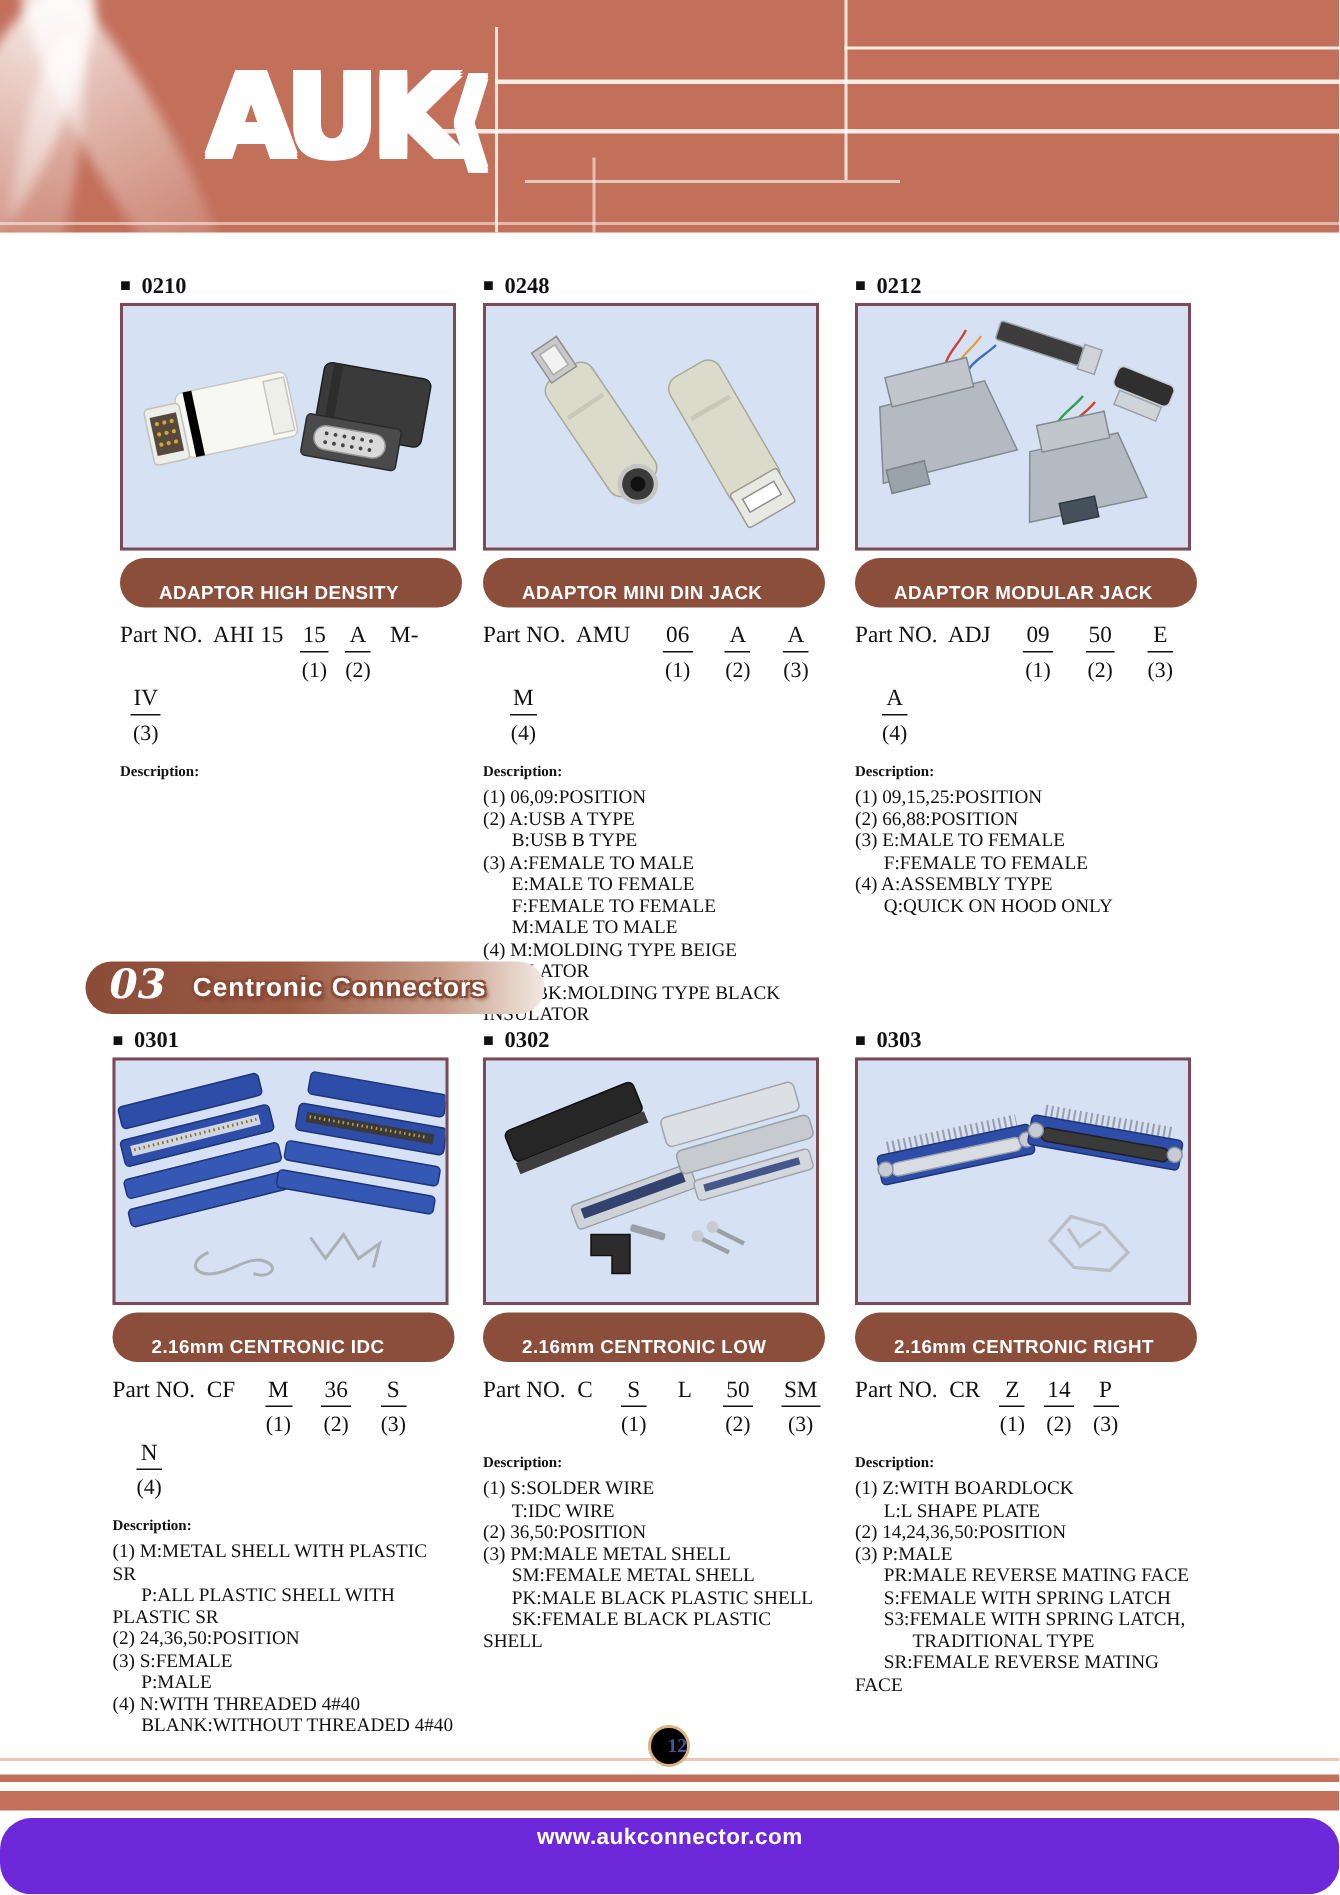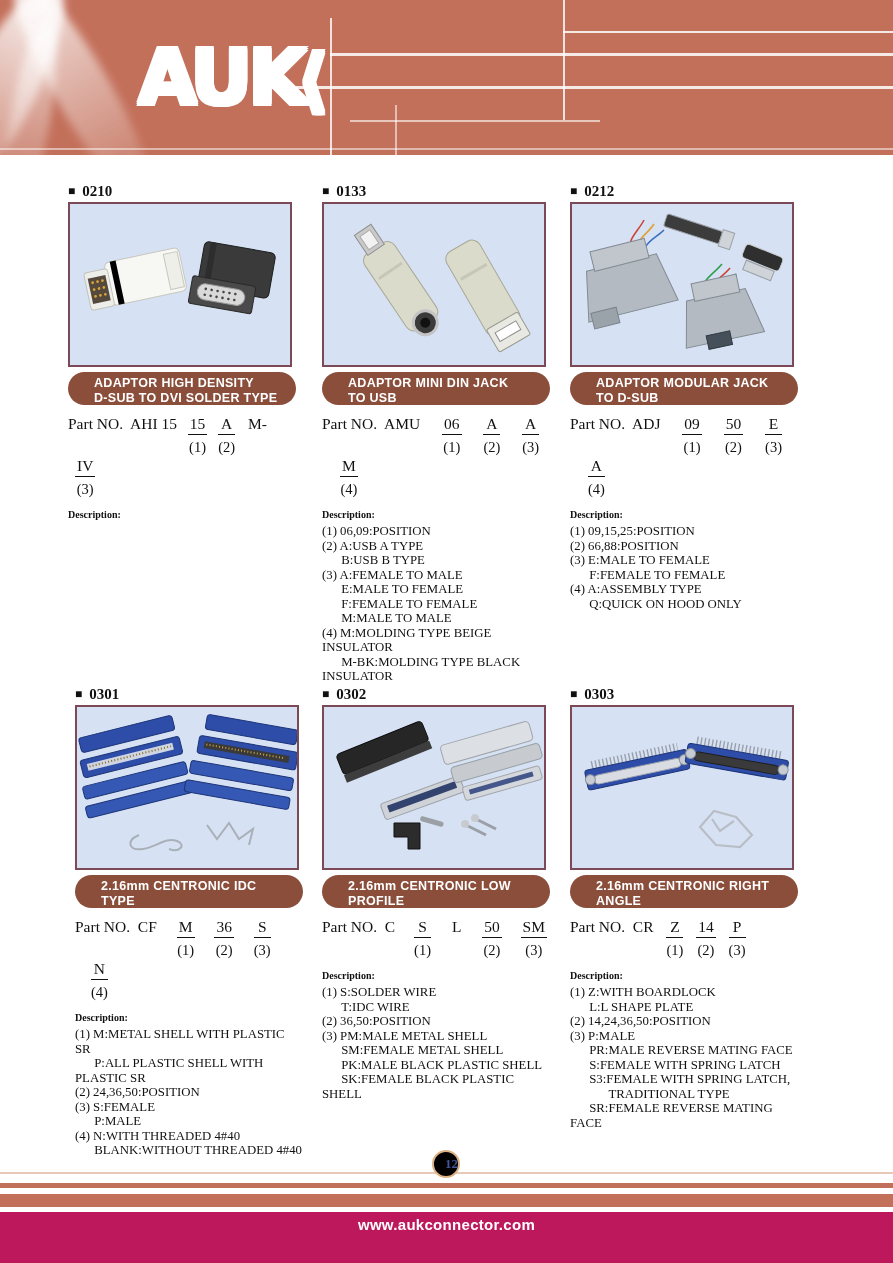--- a/index.html
+++ b/index.html
@@ -28,35 +28,35 @@
         text-shadow:1.5px 1.5px 0 #8a4c38,-1.5px -1.5px 0 #8a4c38,1.5px -1.5px 0 #8a4c38,-1.5px 1.5px 0 #8a4c38,2px 2px 3px rgba(110,55,35,.9);}
 
   
   .card{position:absolute;width:228px;}
   .code{height:16px;font-weight:bold;font-size:15px;font-family:"Liberation Serif",serif;}
   .code .sq{display:inline-block;margin-right:7px;font-size:12px;vertical-align:1px;}
   .frame{margin-top:3px;width:220px;height:161px;border:2px solid #7c4956;background:#d6e2f4;}
   .frame svg{display:block;}
   .banner{margin-top:5px;width:228px;height:33px;box-sizing:border-box;background:#8a4e3b;border-radius:17px;
         color:#fff;font-family:"Liberation Sans",sans-serif;font-weight:800;font-size:12.5px;line-height:14.5px;
-        padding:4px 6px 0 26px;letter-spacing:.3px;}
+        padding:16px 6px 0 26px;letter-spacing:.3px;}
   .partline{margin-top:9px;font-size:15.5px;}
   .part-prefix{display:inline-block;vertical-align:top;line-height:20px;white-space:pre;}
   .partline .col{display:inline-block;vertical-align:top;text-align:center;margin-left:var(--g,14px);}
   .seg{display:block;line-height:20px;padding:0 2px;}
   .seg.u{border-bottom:1.5px solid #111;}
   .mark{display:block;line-height:18px;margin-top:3px;font-size:14.5px;}
   .desc-title{margin-top:11px;font-weight:bold;font-size:10px;}
   .desc{margin-top:4px;font-size:12.8px;line-height:14.5px;white-space:pre-wrap;}
 
   
   .f-thin{position:absolute;left:0;top:1172px;width:893px;height:2px;background:#eac8b8;}
   .f-a{position:absolute;left:0;top:1183px;width:893px;height:5px;background:#c3705b;}
   .f-b{position:absolute;left:0;top:1194px;width:893px;height:13px;background:#c3705b;}
-  .f-band{position:absolute;left:0;top:1212px;width:893px;height:51px;background:#be185d;}
+  .f-band{position:absolute;left:0;top:1212px;width:893px;height:51px;background:#6d28d9;border-radius:21px;}
   .f-url{margin-top:4px;text-align:center;color:#fff;font-family:"Liberation Sans",sans-serif;
         font-weight:bold;font-size:15px;letter-spacing:.3px;}
   .page-badge{position:absolute;left:432px;top:1150px;width:24px;height:24px;border-radius:50%;
         background:#000000;border:2px solid #dcb183;color:#44549e;font-size:13px;font-weight:bold;
         text-align:right;line-height:24px;z-index:3;font-family:"Liberation Serif",serif;}
 </style>
 </head>
 <body>
 
 <div class="page">
@@ -69,21 +69,21 @@
     <div class="hl" style="left:330px;top:53px;width:563px;height:3px;"></div>
     <div class="hl" style="left:255px;top:86px;width:638px;height:3px;"></div>
     <div class="hl" style="left:350px;top:120px;width:250px;opacity:.6;"></div>
     <div class="hl" style="left:0px;top:148px;width:893px;opacity:.5;"></div>
     <div class="vl" style="left:330px;top:18px;height:137px;"></div>
     <div class="vl" style="left:563px;top:0px;height:120px;"></div>
     <div class="vl" style="left:395px;top:105px;height:50px;opacity:.55;"></div>
     <div class="logo"><span>AUK</span><span class="accent">⟨</span></div>
   </div>
 
-  <div class="card" style="left:68px;top:183px;">
+  <div class="card" style="left:80px;top:183px;">
     <div class="code"><span class="sq">■</span><span>0210</span></div>
     <div class="frame">
       <svg width="220" height="161" viewBox="0 0 220 161">
         <g transform="rotate(-12 70 85)">
           <rect x="40" y="52" width="76" height="44" rx="5" fill="#f7f7f4" stroke="#c7c7bf"></rect>
           <rect x="46" y="52" width="6" height="44" fill="#ececе6" stroke="none"></rect>
           <rect x="100" y="56" width="14" height="36" fill="#efefe9" stroke="#c7c7bf"></rect>
           <rect x="18" y="58" width="24" height="38" rx="3" fill="#ededea" stroke="#c2c2ba"></rect>
           <rect x="21" y="64" width="18" height="26" fill="#54493c"></rect>
           <g fill="#d8a435">
@@ -128,21 +128,21 @@
       <span class="part-prefix">Part NO.  AHI 15</span>
       <span class="col"><span class="seg u">15</span><span class="mark">(1)</span></span>
       <span class="col"><span class="seg u">A</span><span class="mark">(2)</span></span>
       <span class="col"><span class="seg">M-</span><span class="mark"></span></span>
       <span class="col"><span class="seg u">IV</span><span class="mark">(3)</span></span>
     </div>
     <div class="desc-title">Description:</div>
   </div>
 
   <div class="card" style="left:322px;top:183px;">
-    <div class="code"><span class="sq">■</span><span>0133</span></div>
+    <div class="code"><span class="sq">■</span><span>0248</span></div>
     <div class="frame">
       <svg width="220" height="161" viewBox="0 0 220 161">
         <g transform="rotate(-34 80 80)">
           <rect x="58" y="34" width="36" height="92" rx="9" fill="#dadbcb" stroke="#a8a997"></rect>
           <rect x="62" y="60" width="28" height="3" fill="#c6c7b6"></rect>
           <rect x="66" y="12" width="20" height="24" fill="#c9c9c9" stroke="#8f8f8f"></rect>
           <rect x="70" y="16" width="12" height="16" fill="#f2f2f2" stroke="#aaa"></rect>
           <circle cx="76" cy="124" r="12" fill="#3a3a3a" stroke="#c4c4c4" stroke-width="3"></circle>
           <circle cx="76" cy="124" r="5" fill="#111"></circle>
         </g>
@@ -222,20 +222,24 @@
     </div>
     <div class="desc-title">Description:</div>
     <div class="desc">(1) 09,15,25:POSITION
 (2) 66,88:POSITION
 (3) E:MALE TO FEMALE
       F:FEMALE TO FEMALE
 (4) A:ASSEMBLY TYPE
       Q:QUICK ON HOOD ONLY</div>
   </div>
 
+  <div class="section-pill">
+    <span class="sec-num">03</span>
+    <span class="sec-title">Centronic Connectors</span>
+  </div>
 
   <div class="card" style="left:75px;top:686px;">
     <div class="code"><span class="sq">■</span><span>0301</span></div>
     <div class="frame">
       <svg width="220" height="161" viewBox="0 0 220 161">
         <g transform="rotate(-14 60 60)">
           <rect x="10" y="18" width="96" height="15" rx="3" fill="#2e4da8" stroke="#1d3578"></rect>
           <rect x="6" y="40" width="102" height="18" rx="3" fill="#2e4da8" stroke="#1d3578"></rect>
           <rect x="12" y="45" width="88" height="7" fill="#cfd6e2"></rect>
           <line x1="14" y1="48" x2="98" y2="48" stroke="#8b6a1f" stroke-width="2" stroke-dasharray="1 2.2"></line>

